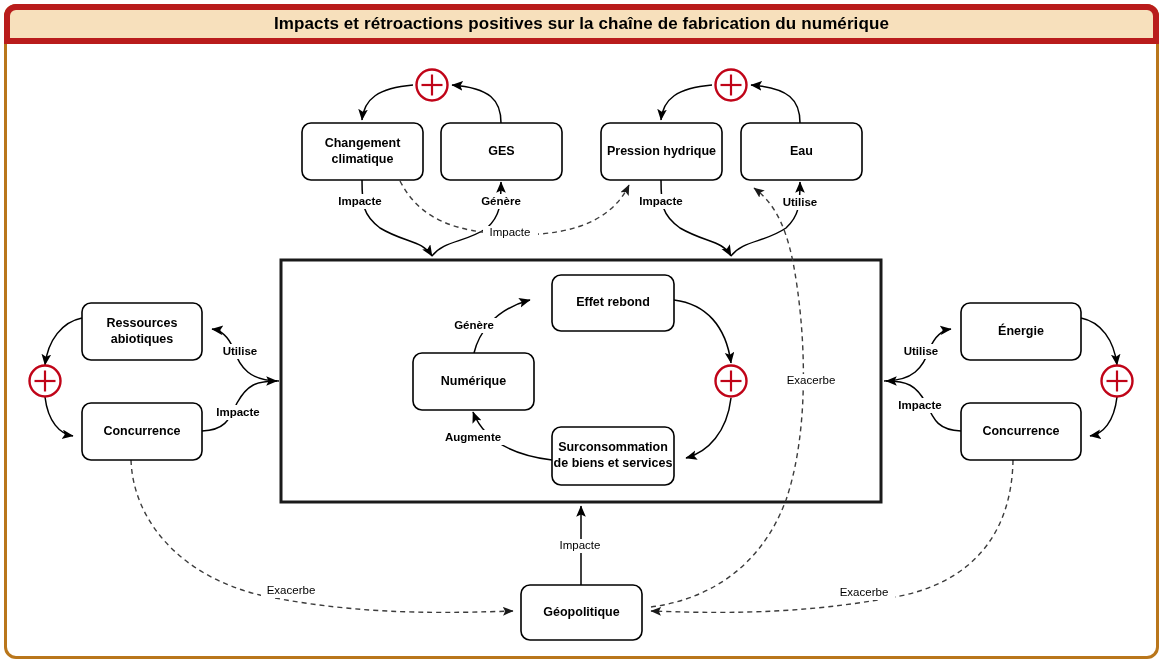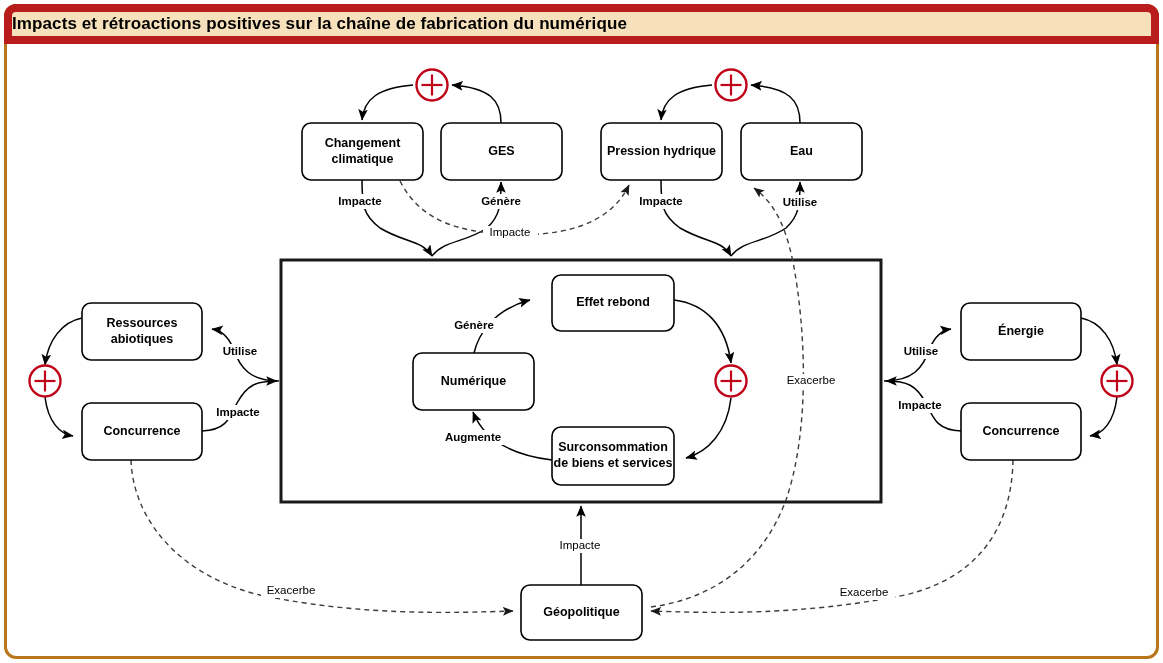--- a/index.html
+++ b/index.html
@@ -30,25 +30,25 @@
     background: #ffffff;
   }
   #title-bar {
     position: absolute;
     left: 4px;
     top: 4px;
     width: 1155px;
     height: 40px;
     box-sizing: border-box;
     background: #f7e0bc;
-    border: 8px solid #b91c1c;
+    border: 6px solid #b91c1c;
     border-radius: 12px 12px 0 0;
     display: flex;
     align-items: center;
-    justify-content: flex-start;
+    justify-content: center;
   }
   #title-text {
     font-size: 17px;
     font-weight: bold;
     color: #000000;
     letter-spacing: 0.1px;
     font-family: "Liberation Sans", sans-serif;
   }
   #canvas {
     position: absolute;

